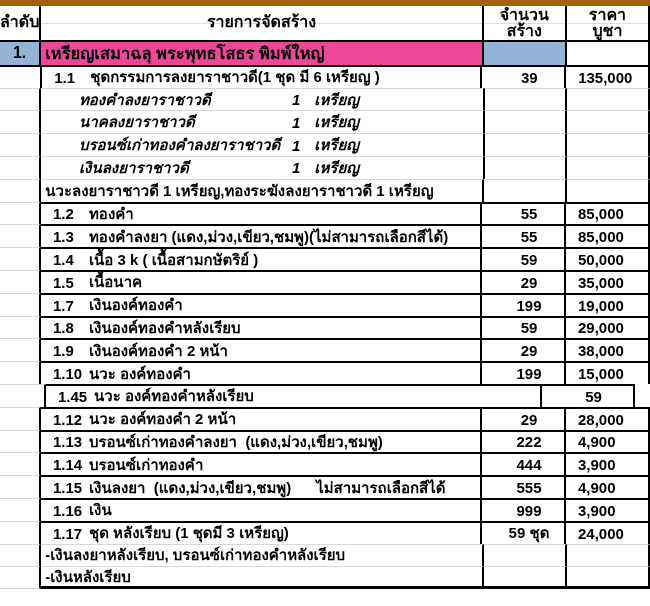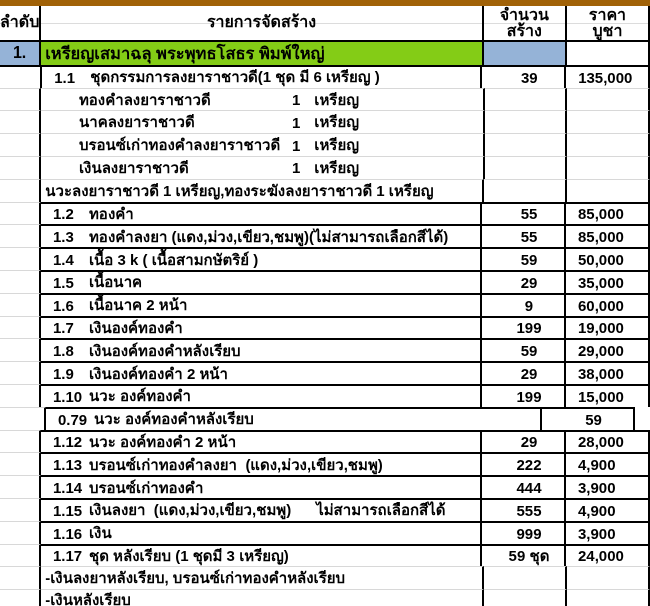--- a/index.html
+++ b/index.html
@@ -34,21 +34,21 @@
 
   
   .section-bg{background:#95B3D7;}
   #section-row .c2{font-size:16.5px;}
   #section-row .c1{font-size:16px;}
 
   
   .t{font-size:15px;white-space:pre;}
   .no{display:inline-block;width:36px;font-size:15px;flex:none;}
   .name-fixed{display:inline-block;min-width:146px;}
-  .sub-indent{padding-left:38px;}
+  .sub-indent{padding-left:38px;font-style:italic;}
   .sub-name{display:inline-block;min-width:213px;white-space:pre;}
   .sub-unit{margin-left:14px;}
   .num{font-size:15px;white-space:pre;}
 </style>
 </head>
 <body>
 
 <div id="table">
 
   <div id="header">
@@ -66,21 +66,21 @@
     <div class="cell c4 twoline">
       <span>ราคา</span>
       <span>บูชา</span>
     </div>
   </div>
 
   <div class="row" id="section-row">
     <div class="cell c1 section-bg" style="background: rgb(149, 179, 215);">
       <span>1.</span>
     </div>
-    <div class="cell c2 section-bg" style="background: #84cc16;">
+    <div class="cell c2 section-bg" style="background: #ec4899;">
       <span>เหรียญเสมาฉลุ พระพุทธโสธร พิมพ์ใหญ่</span>
     </div>
     <div class="cell c3 section-bg" style="background: rgb(149, 179, 215);"></div>
     <div class="cell c4"></div>
   </div>
 
   <div id="rows">
       <div class="row">
         <div class="cell c1 bt-black"></div>
         <div class="cell c2 bt-black">
@@ -191,33 +191,20 @@
         <div class="cell c3 bt-black">
           <span class="num">29</span>
         </div>
         <div class="cell c4 bt-black">
           <span class="num">35,000</span>
         </div>
       </div>
       <div class="row">
         <div class="cell c1 bt-gray"></div>
         <div class="cell c2 bt-black">
-          <span class="no">1.6</span>
-          <span class="t">เนื้อนาค 2 หน้า</span>
-        </div>
-        <div class="cell c3 bt-black">
-          <span class="num">9</span>
-        </div>
-        <div class="cell c4 bt-black">
-          <span class="num">60,000</span>
-        </div>
-      </div>
-      <div class="row">
-        <div class="cell c1 bt-gray"></div>
-        <div class="cell c2 bt-black">
           <span class="no">1.7</span>
           <span class="t">เงินองค์ทองคำ</span>
         </div>
         <div class="cell c3 bt-black">
           <span class="num">199</span>
         </div>
         <div class="cell c4 bt-black">
           <span class="num">19,000</span>
         </div>
       </div>
@@ -256,21 +243,21 @@
         <div class="cell c3 bt-black">
           <span class="num">199</span>
         </div>
         <div class="cell c4 bt-black">
           <span class="num">15,000</span>
         </div>
       </div>
       <div class="row">
         <div class="cell c1 bt-gray"></div>
         <div class="cell c2 bt-black">
-          <span class="no">0.79</span>
+          <span class="no">1.45</span>
           <span class="t">นวะ องค์ทองคำหลังเรียบ</span>
         </div>
         <div class="cell c3 bt-black">
           <span class="num">59</span>
         </div>
       </div>
       <div class="row">
         <div class="cell c1 bt-gray"></div>
         <div class="cell c2 bt-black">
           <span class="no">1.12</span>

